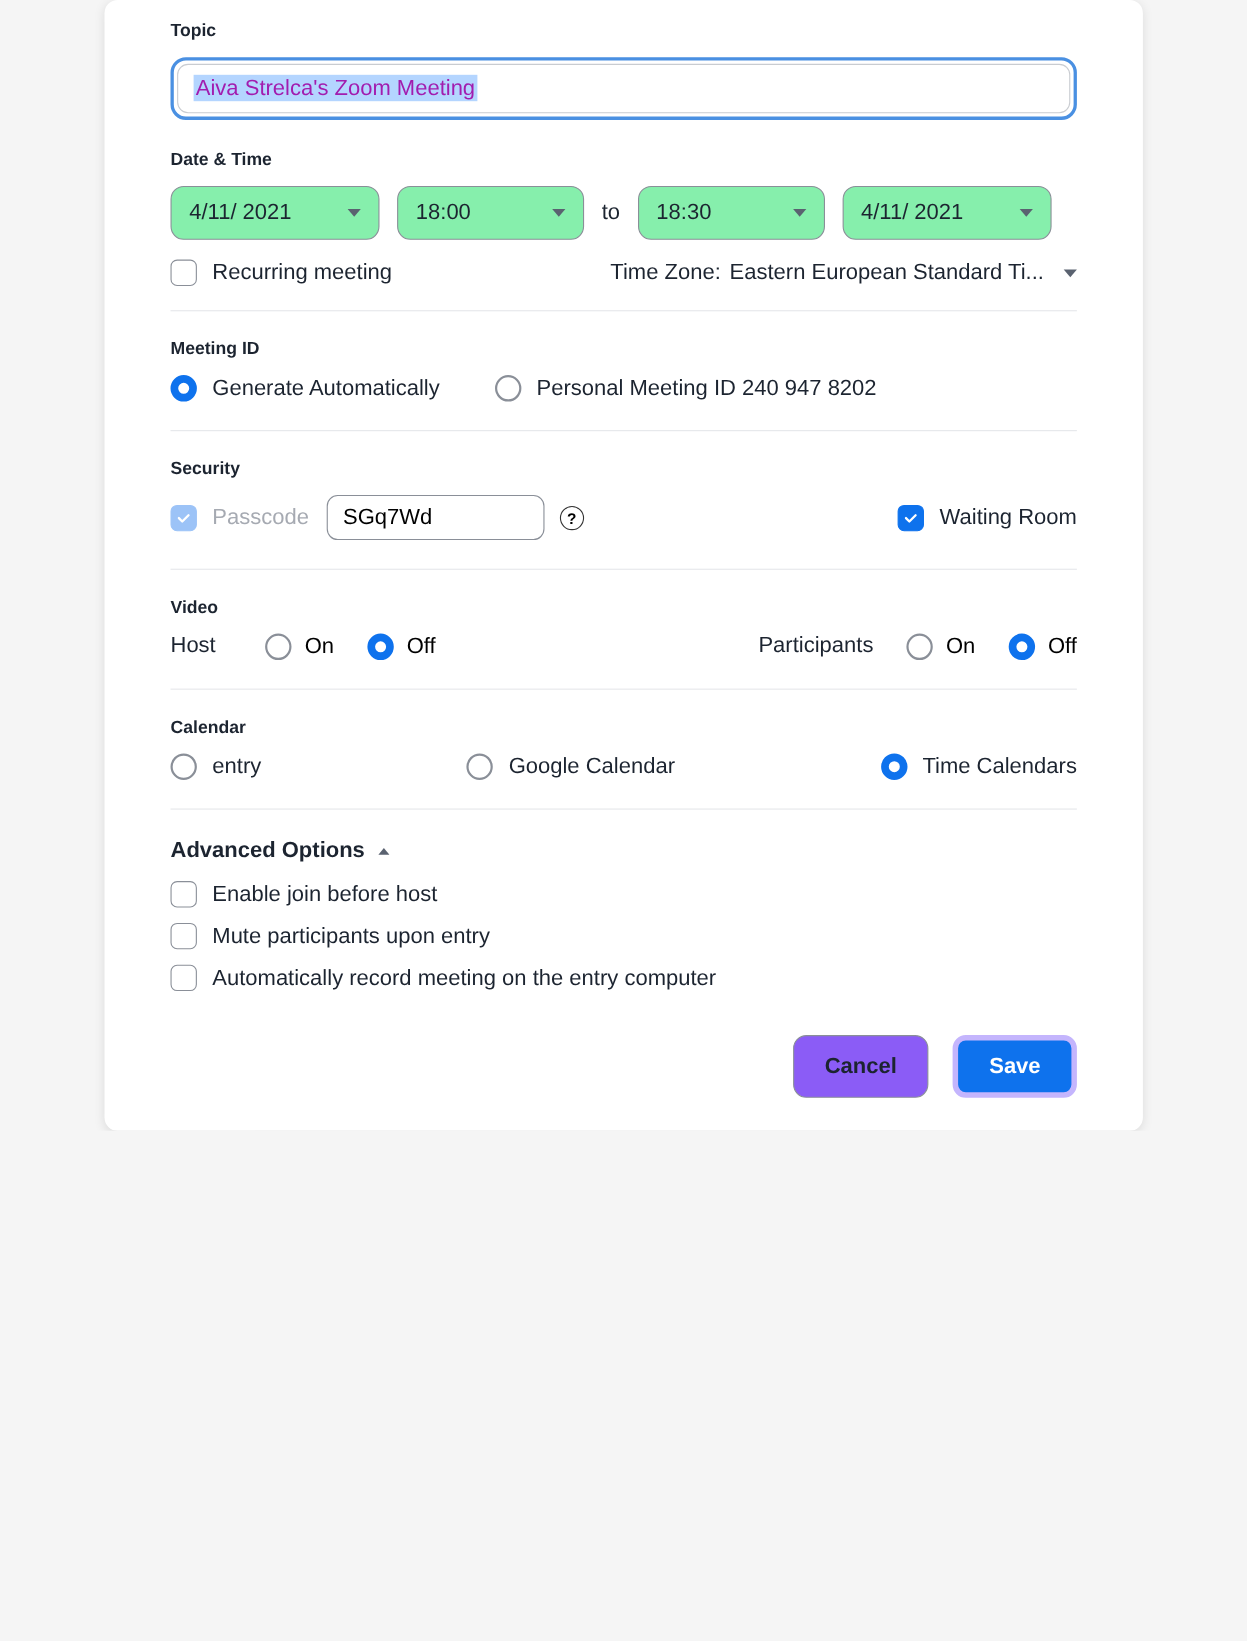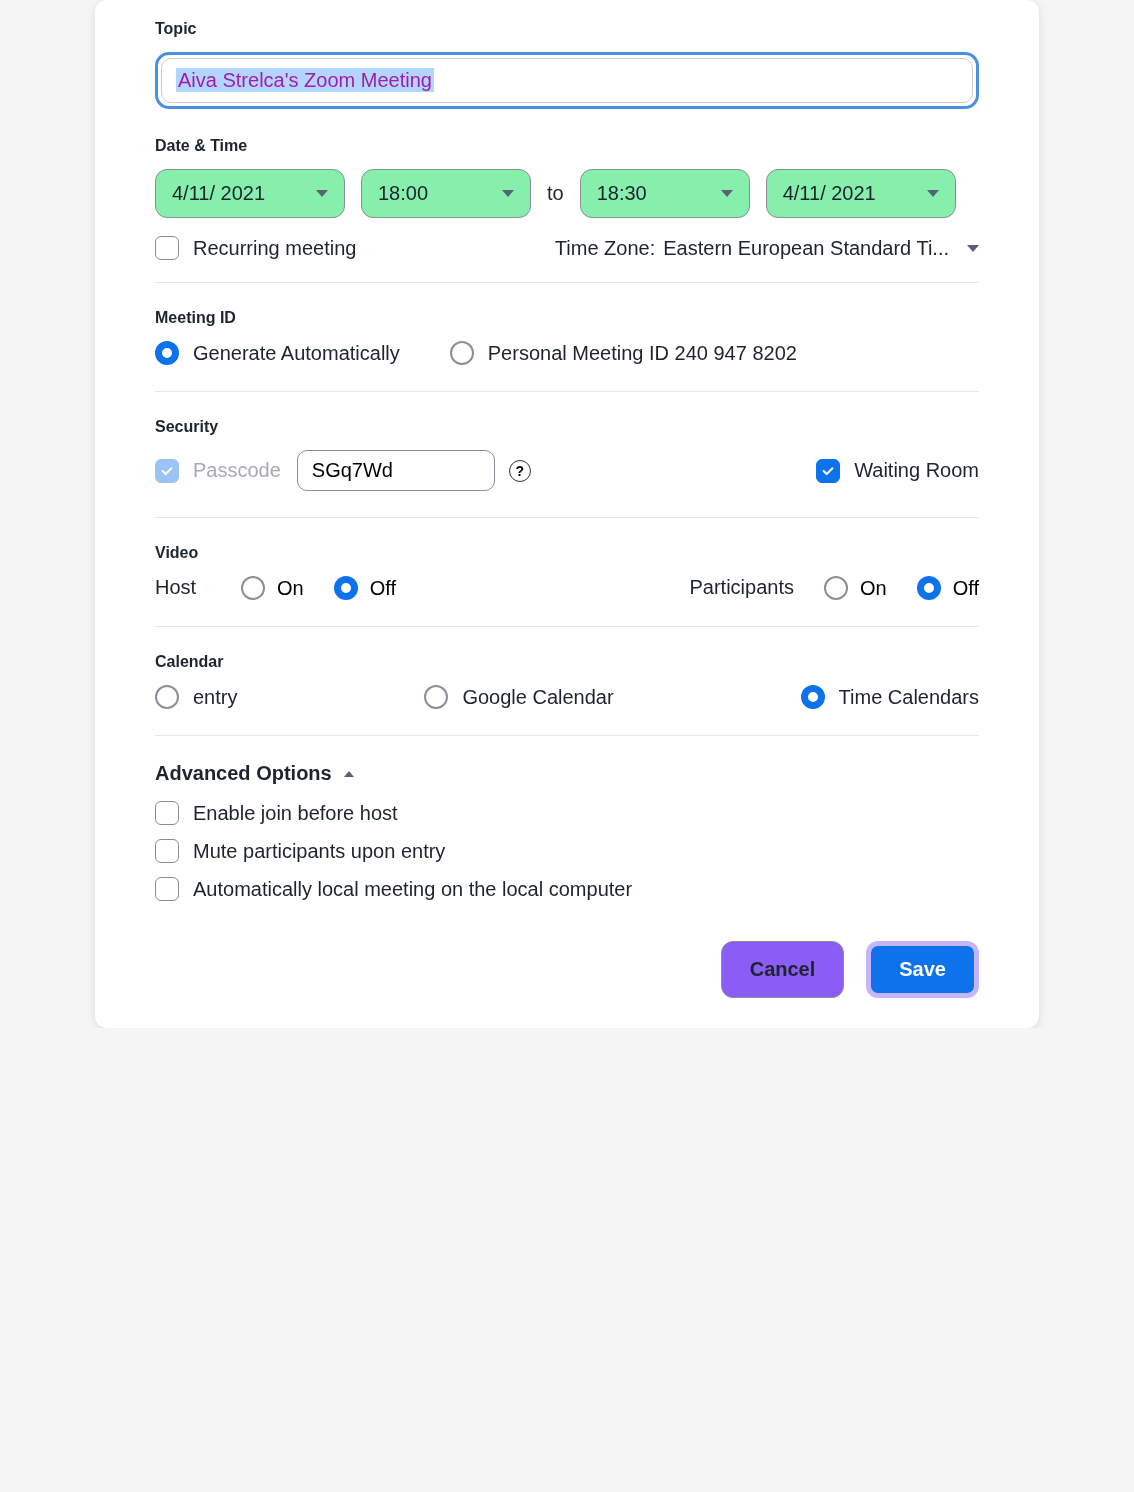--- a/index.html
+++ b/index.html
@@ -301,21 +301,21 @@
   <div class="adv-item">
     <span class="checkbox"></span>
     <span class="check-label">Enable join before host</span>
   </div>
   <div class="adv-item">
     <span class="checkbox"></span>
     <span class="check-label">Mute participants upon entry</span>
   </div>
   <div class="adv-item">
     <span class="checkbox"></span>
-    <span class="check-label">Automatically local meeting on the local computer</span>
+    <span class="check-label">Automatically record meeting on the entry computer</span>
   </div>
 
   <div class="footer">
     <button class="btn btn-secondary">Cancel</button>
     <button class="btn btn-primary">Save</button>
   </div>
 
 </div>
 
 </body></html>

